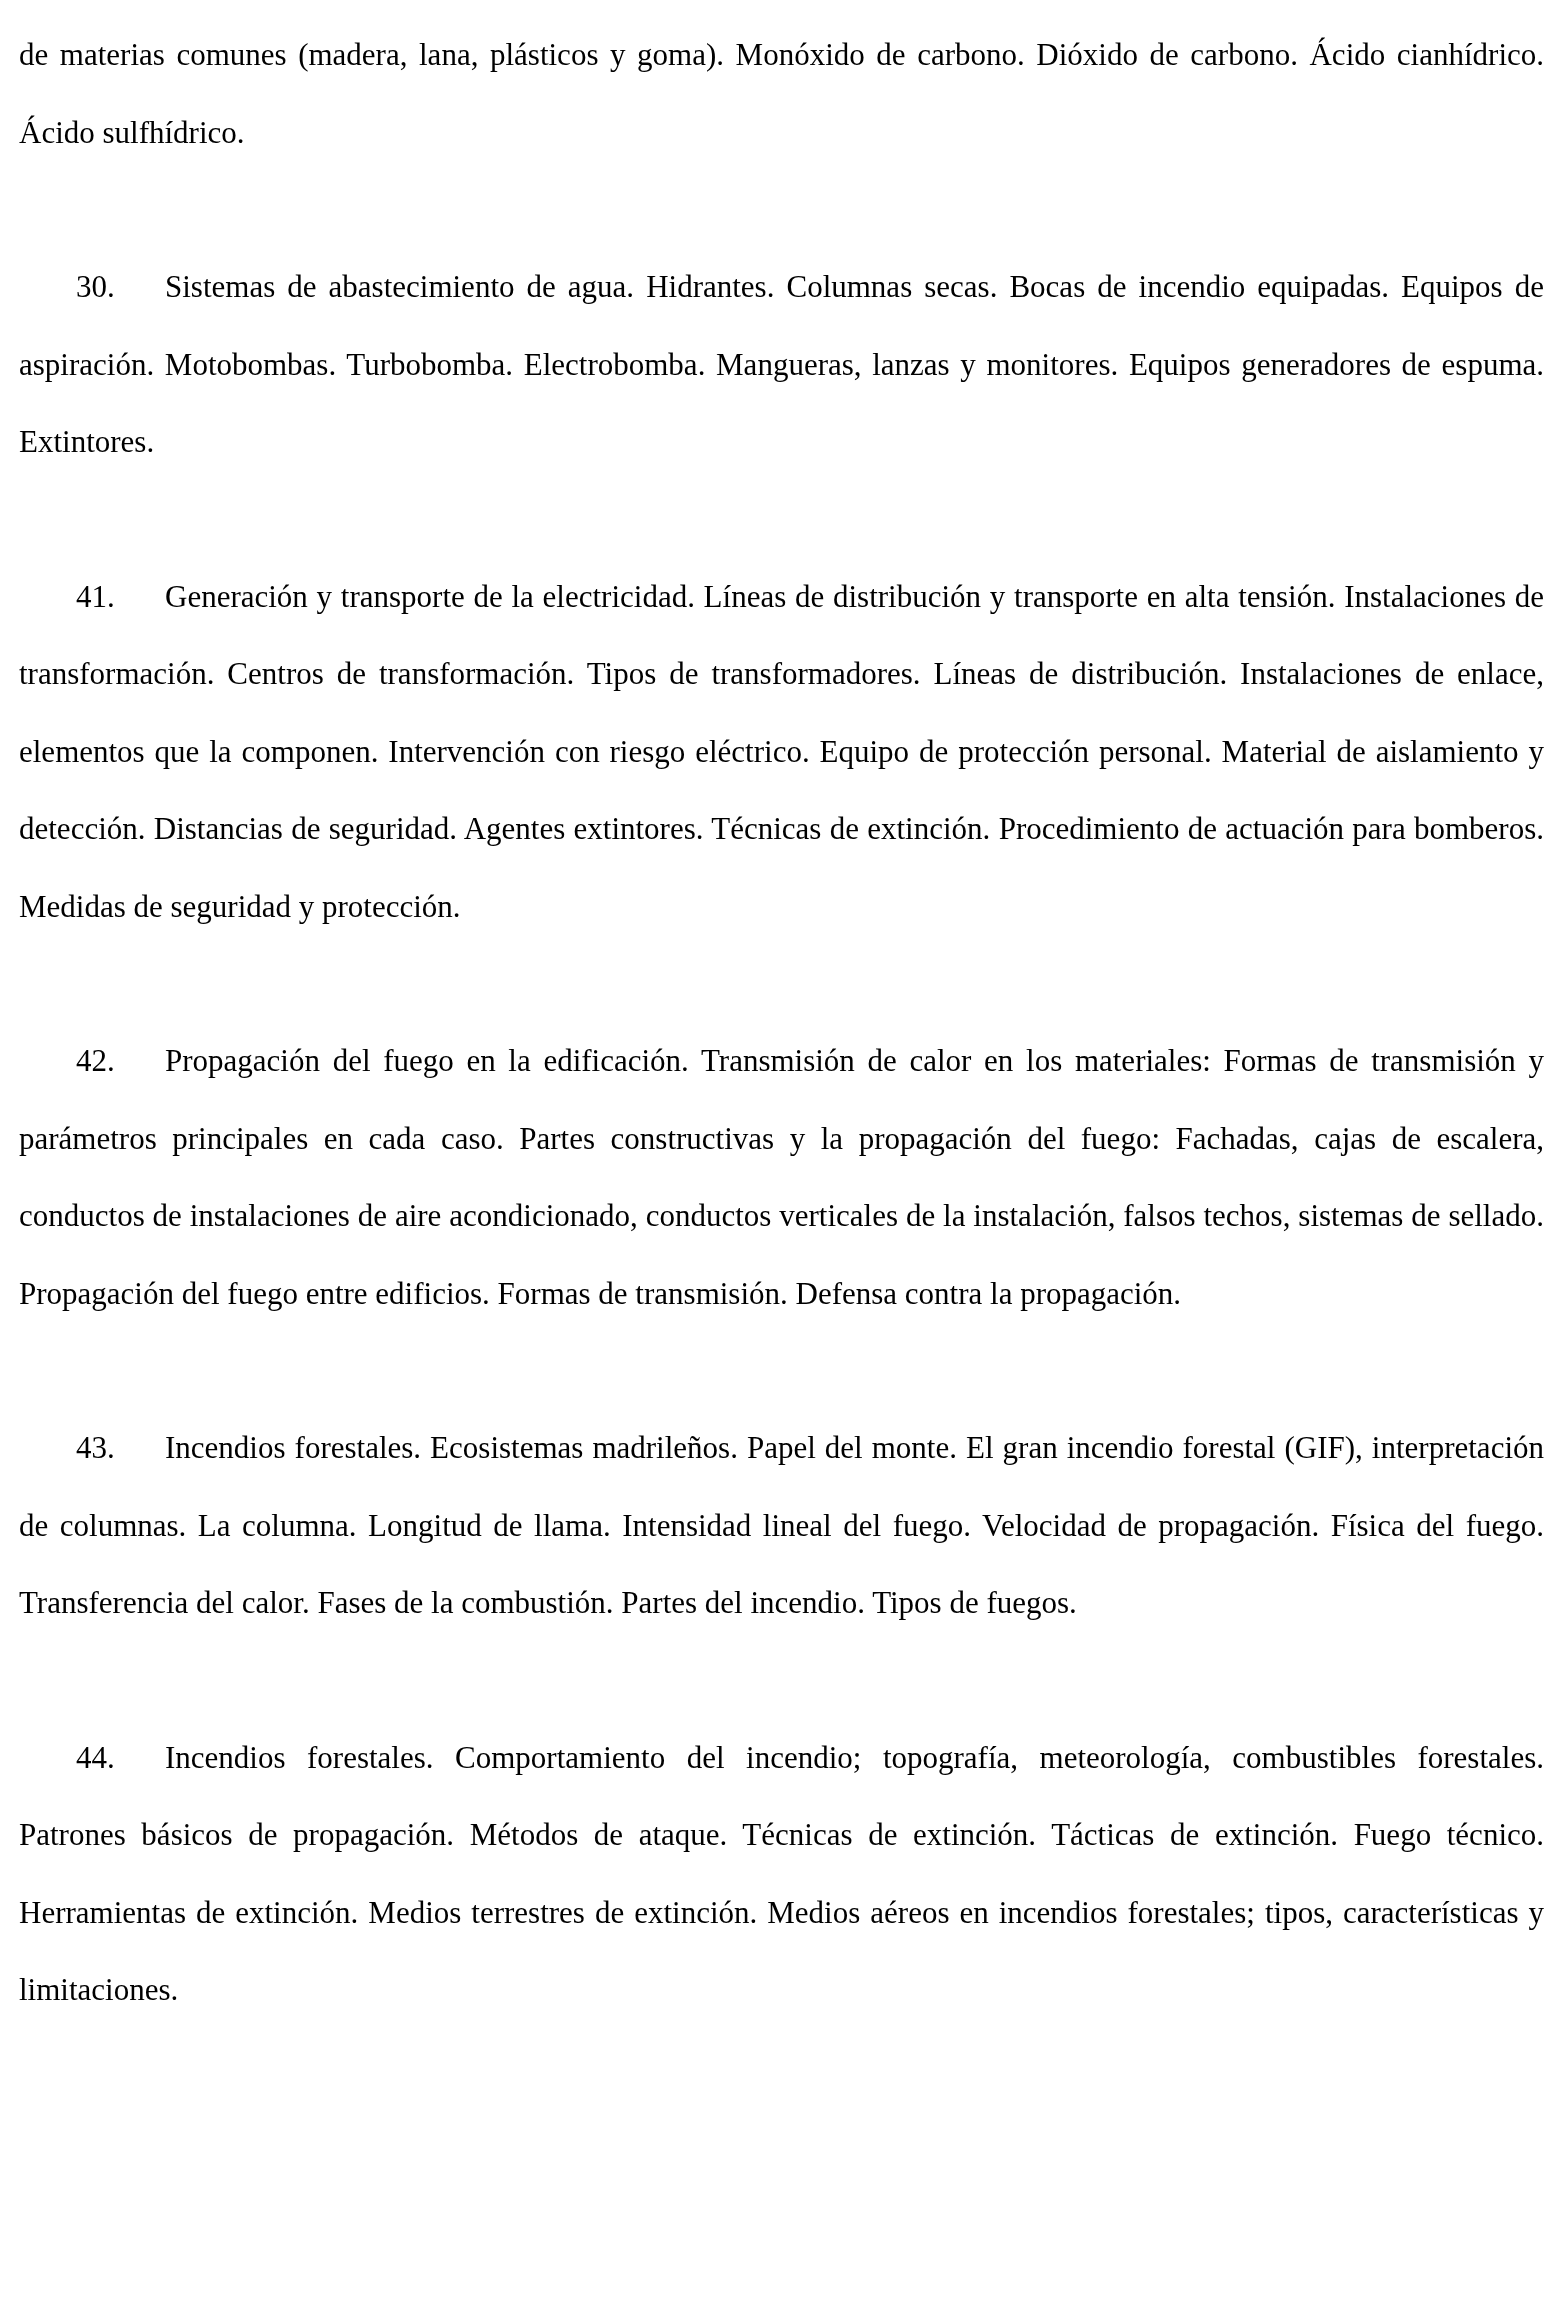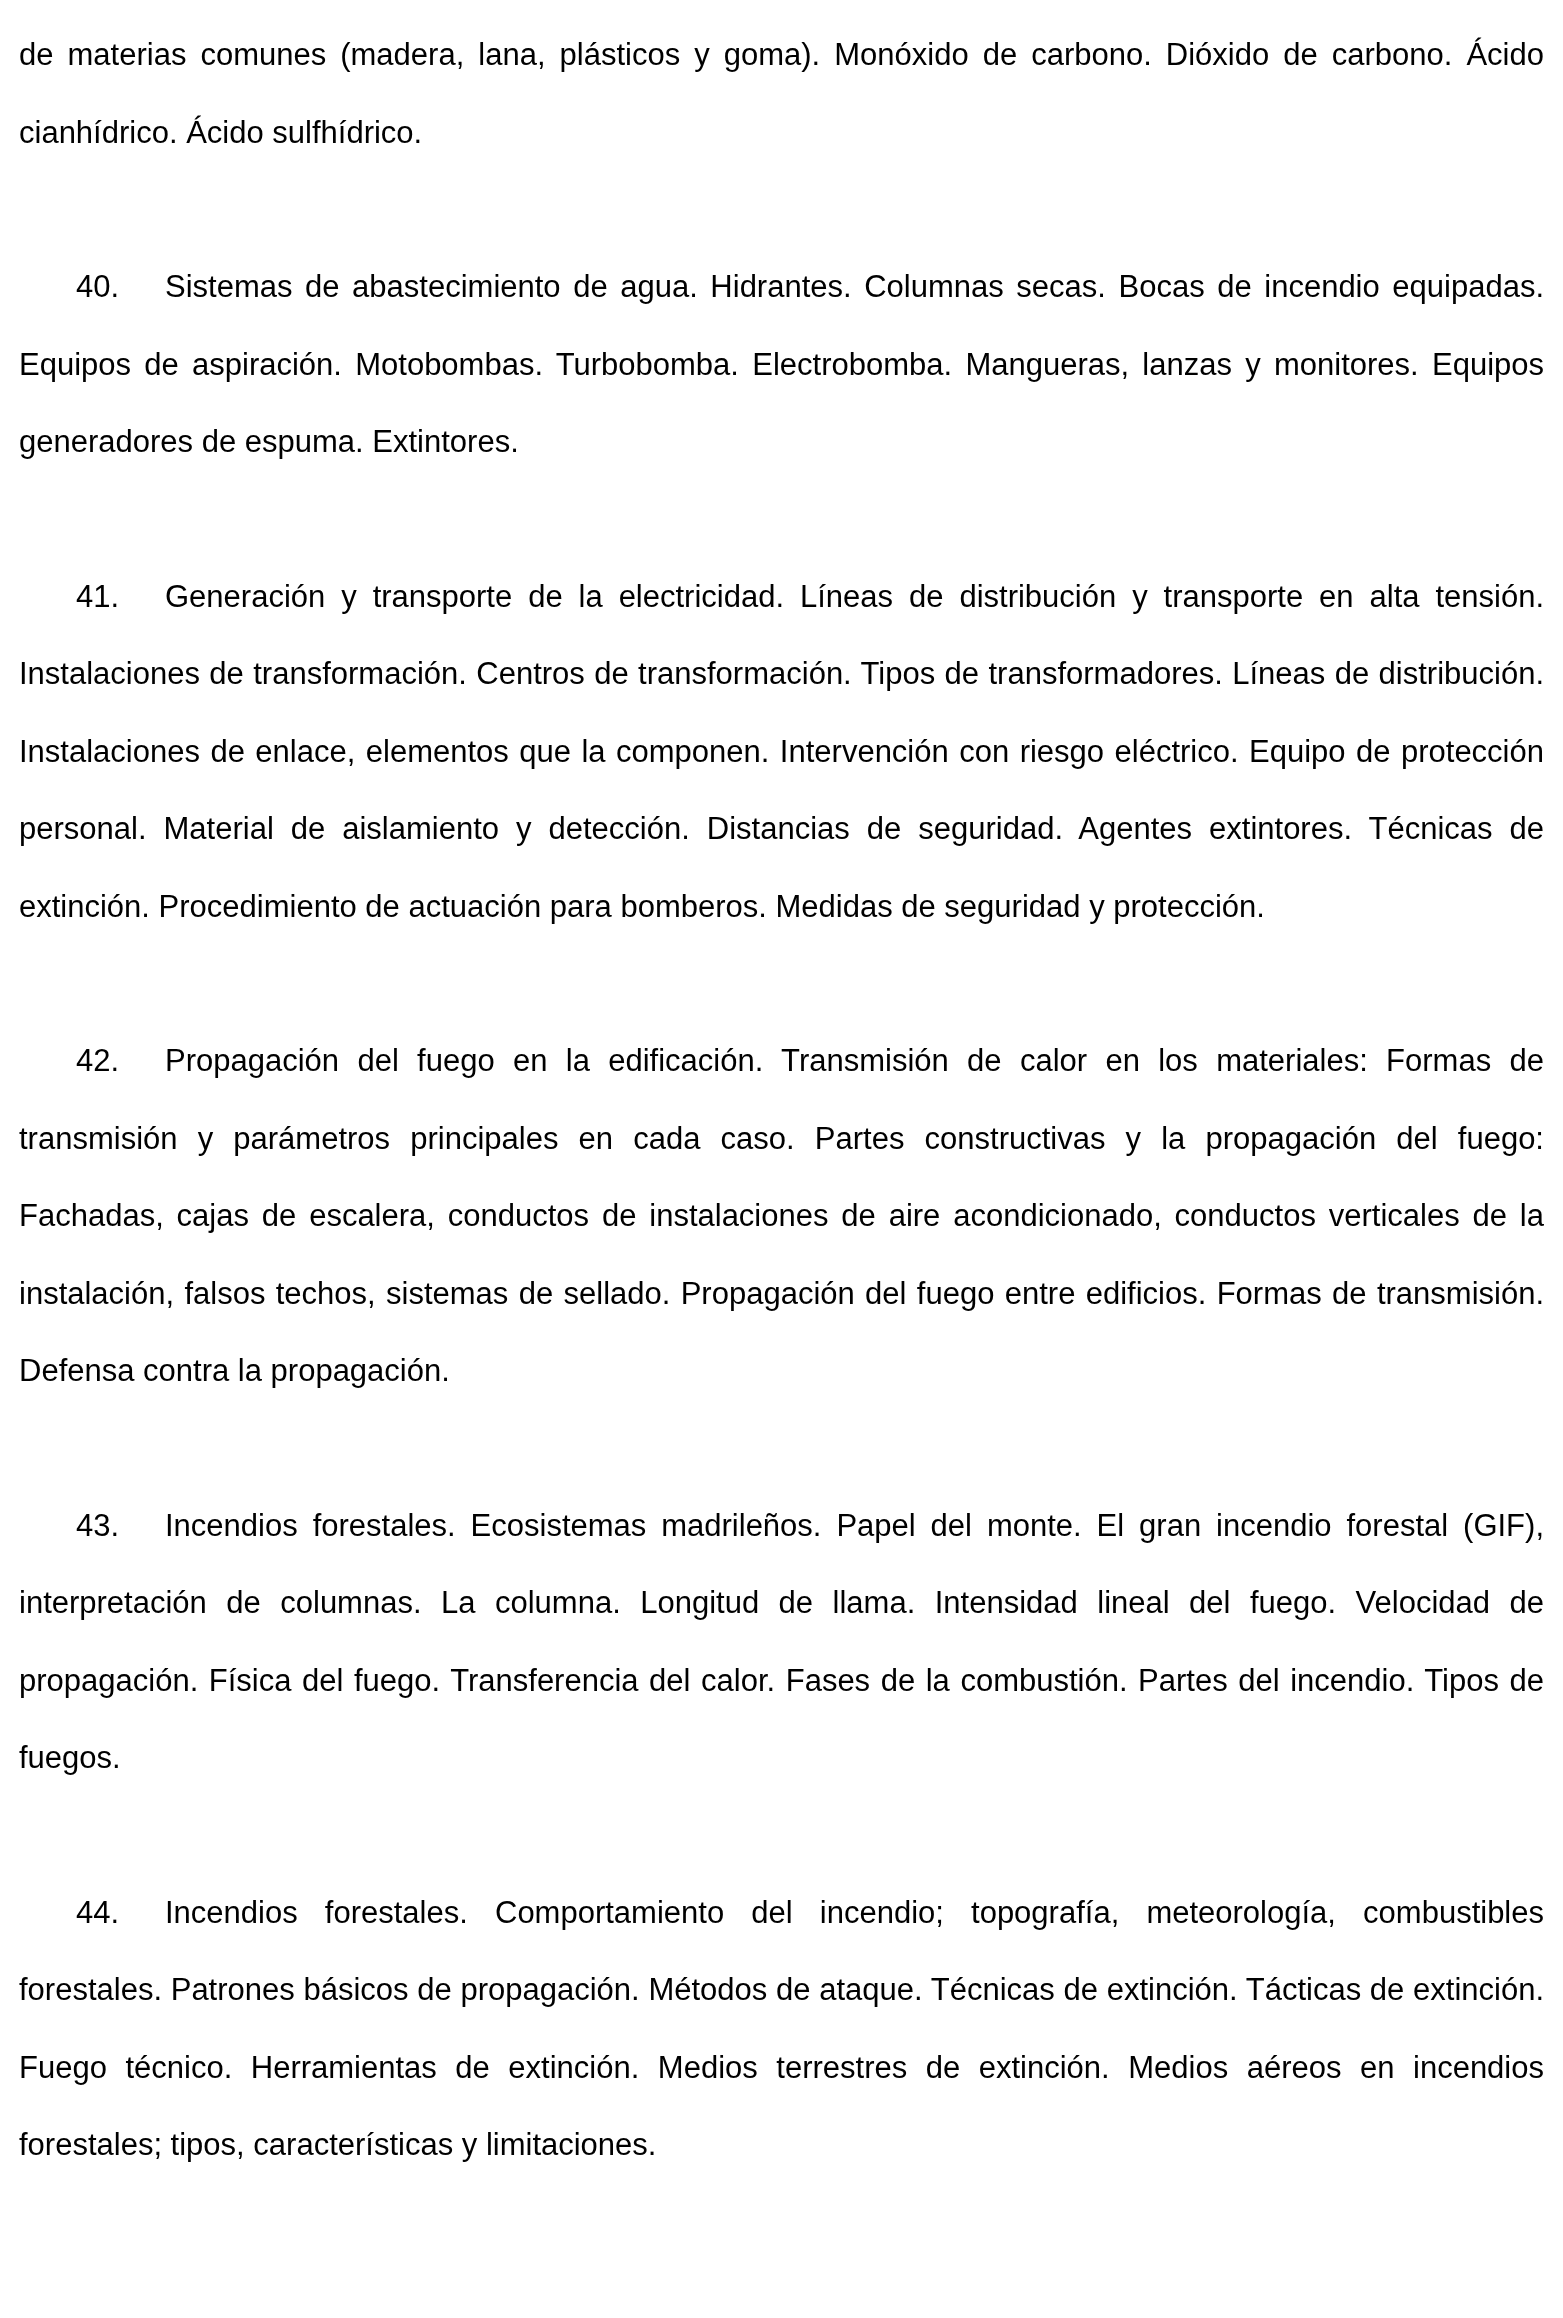--- a/index.html
+++ b/index.html
@@ -6,21 +6,21 @@
     margin: 0;
     padding: 0;
     background: #ffffff;
   }
   .page {
     width: 1563px;
     min-height: 2319px;
     box-sizing: border-box;
     background: #ffffff;
     color: #000000;
-    font-family: Liberation Sans, sans-serif;
+    font-family: Liberation Serif, serif;
     font-size: 31px;
     line-height: 2.5;
     padding: 16px 19px 29px 19px;
     text-align: justify;
   }
   p.para {
     margin: 0 0 77px 0;
   }
   p.para:last-child {
     margin-bottom: 0;
@@ -31,21 +31,21 @@
     width: 89px;
   }
 </style>
 </head>
 <body>
 
 <div class="page">
 
   <p class="para"><span>de materias comunes (madera, lana, plásticos y goma). Monóxido de carbono. Dióxido de carbono. Ácido cianhídrico. Ácido sulfhídrico.</span></p>
 
-  <p class="para numbered"><span class="pnum">40.</span><span class="ptext">Sistemas de abastecimiento de agua. Hidrantes. Columnas secas. Bocas de incendio equipadas. Equipos de aspiración. Motobombas. Turbobomba. Electrobomba. Mangueras, lanzas y monitores. Equipos generadores de espuma. Extintores.</span></p>
+  <p class="para numbered"><span class="pnum">30.</span><span class="ptext">Sistemas de abastecimiento de agua. Hidrantes. Columnas secas. Bocas de incendio equipadas. Equipos de aspiración. Motobombas. Turbobomba. Electrobomba. Mangueras, lanzas y monitores. Equipos generadores de espuma. Extintores.</span></p>
 
   <p class="para numbered"><span class="pnum">41.</span><span class="ptext">Generación y transporte de la electricidad. Líneas de distribución y transporte en alta tensión. Instalaciones de transformación. Centros de transformación. Tipos de transformadores. Líneas de distribución. Instalaciones de enlace, elementos que la componen. Intervención con riesgo eléctrico. Equipo de protección personal. Material de aislamiento y detección. Distancias de seguridad. Agentes extintores. Técnicas de extinción. Procedimiento de actuación para bomberos. Medidas de seguridad y protección.</span></p>
 
   <p class="para numbered"><span class="pnum">42.</span><span class="ptext">Propagación del fuego en la edificación. Transmisión de calor en los materiales: Formas de transmisión y parámetros principales en cada caso. Partes constructivas y la propagación del fuego: Fachadas, cajas de escalera, conductos de instalaciones de aire acondicionado, conductos verticales de la instalación, falsos techos, sistemas de sellado. Propagación del fuego entre edificios. Formas de transmisión. Defensa contra la propagación.</span></p>
 
   <p class="para numbered"><span class="pnum">43.</span><span class="ptext">Incendios forestales. Ecosistemas madrileños. Papel del monte. El gran incendio forestal (GIF), interpretación de columnas. La columna. Longitud de llama. Intensidad lineal del fuego. Velocidad de propagación. Física del fuego. Transferencia del calor. Fases de la combustión. Partes del incendio. Tipos de fuegos.</span></p>
 
   <p class="para numbered"><span class="pnum">44.</span><span class="ptext">Incendios forestales. Comportamiento del incendio; topografía, meteorología, combustibles forestales. Patrones básicos de propagación. Métodos de ataque. Técnicas de extinción. Tácticas de extinción. Fuego técnico. Herramientas de extinción. Medios terrestres de extinción. Medios aéreos en incendios forestales; tipos, características y limitaciones.</span></p>
 
 </div>

